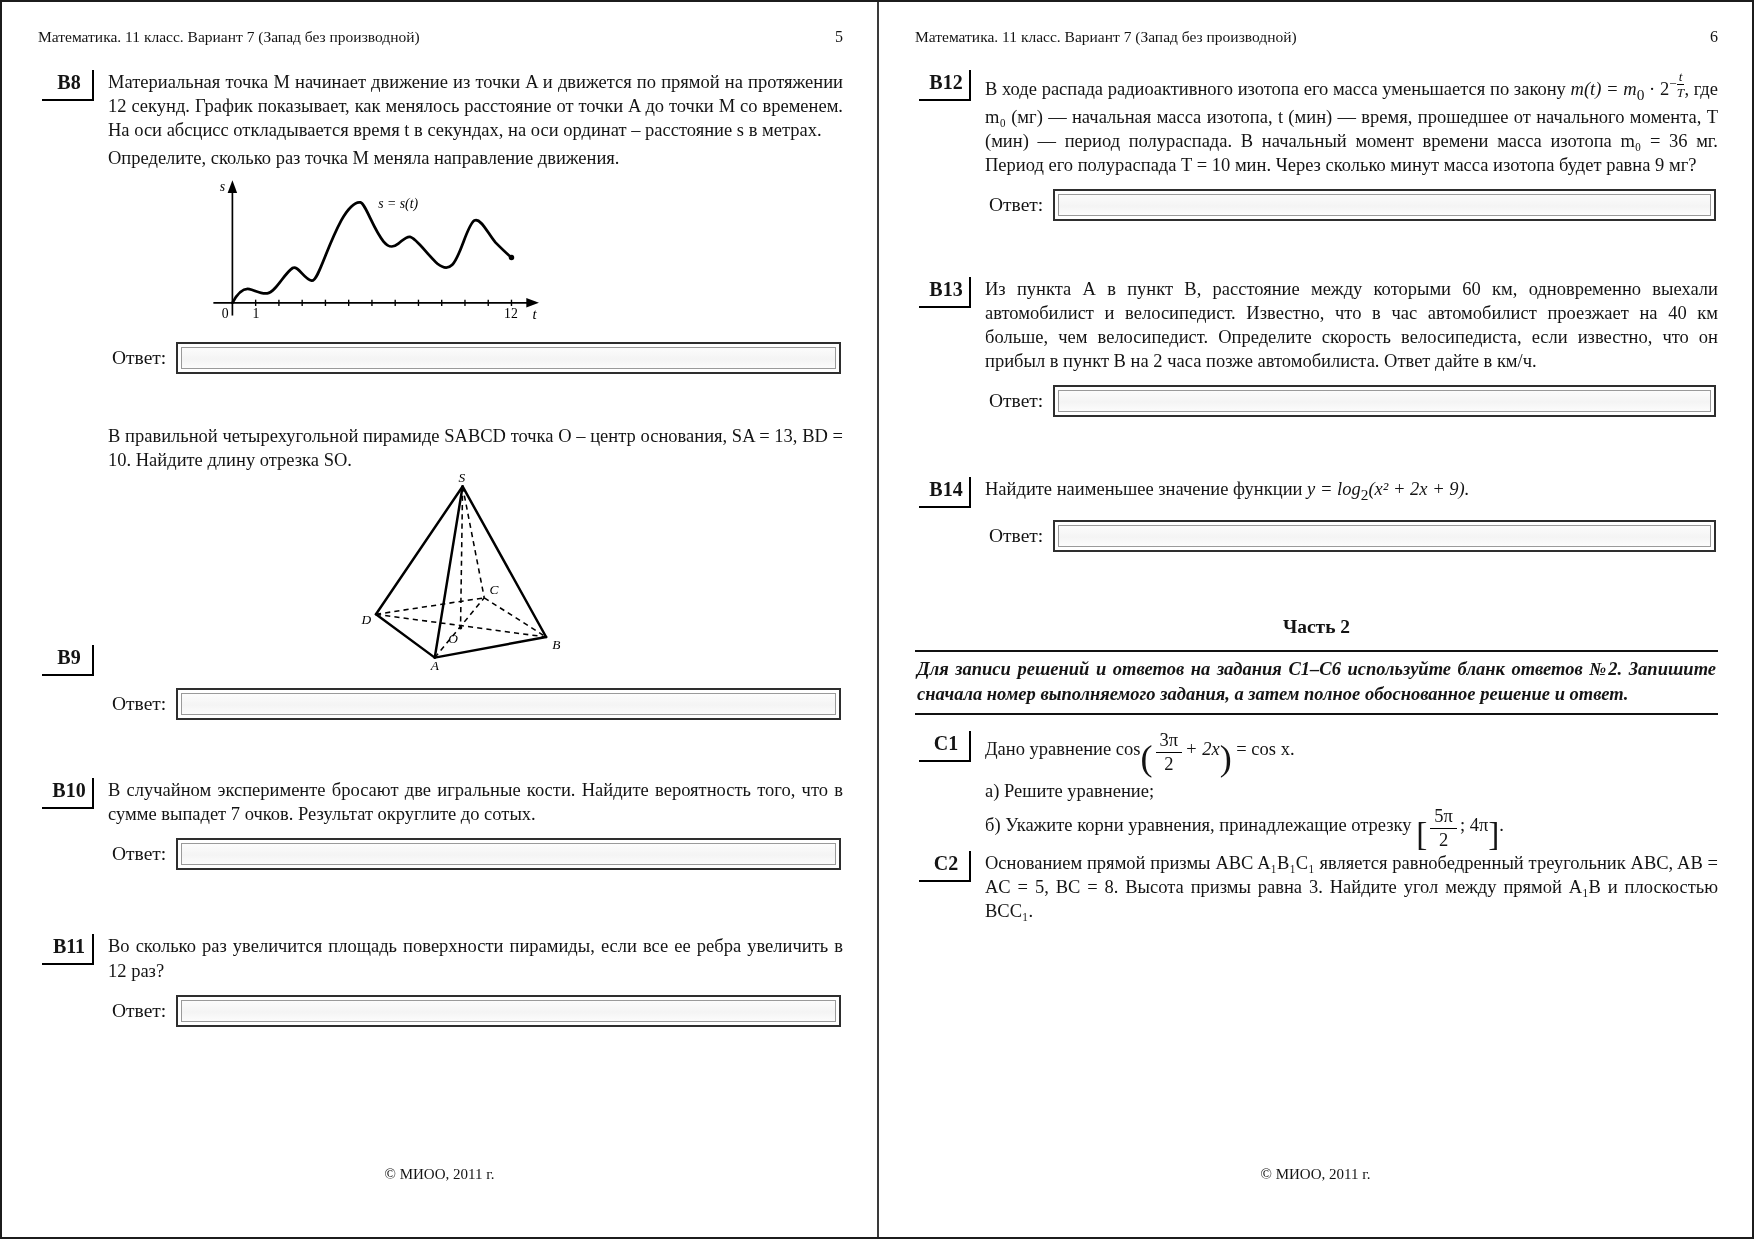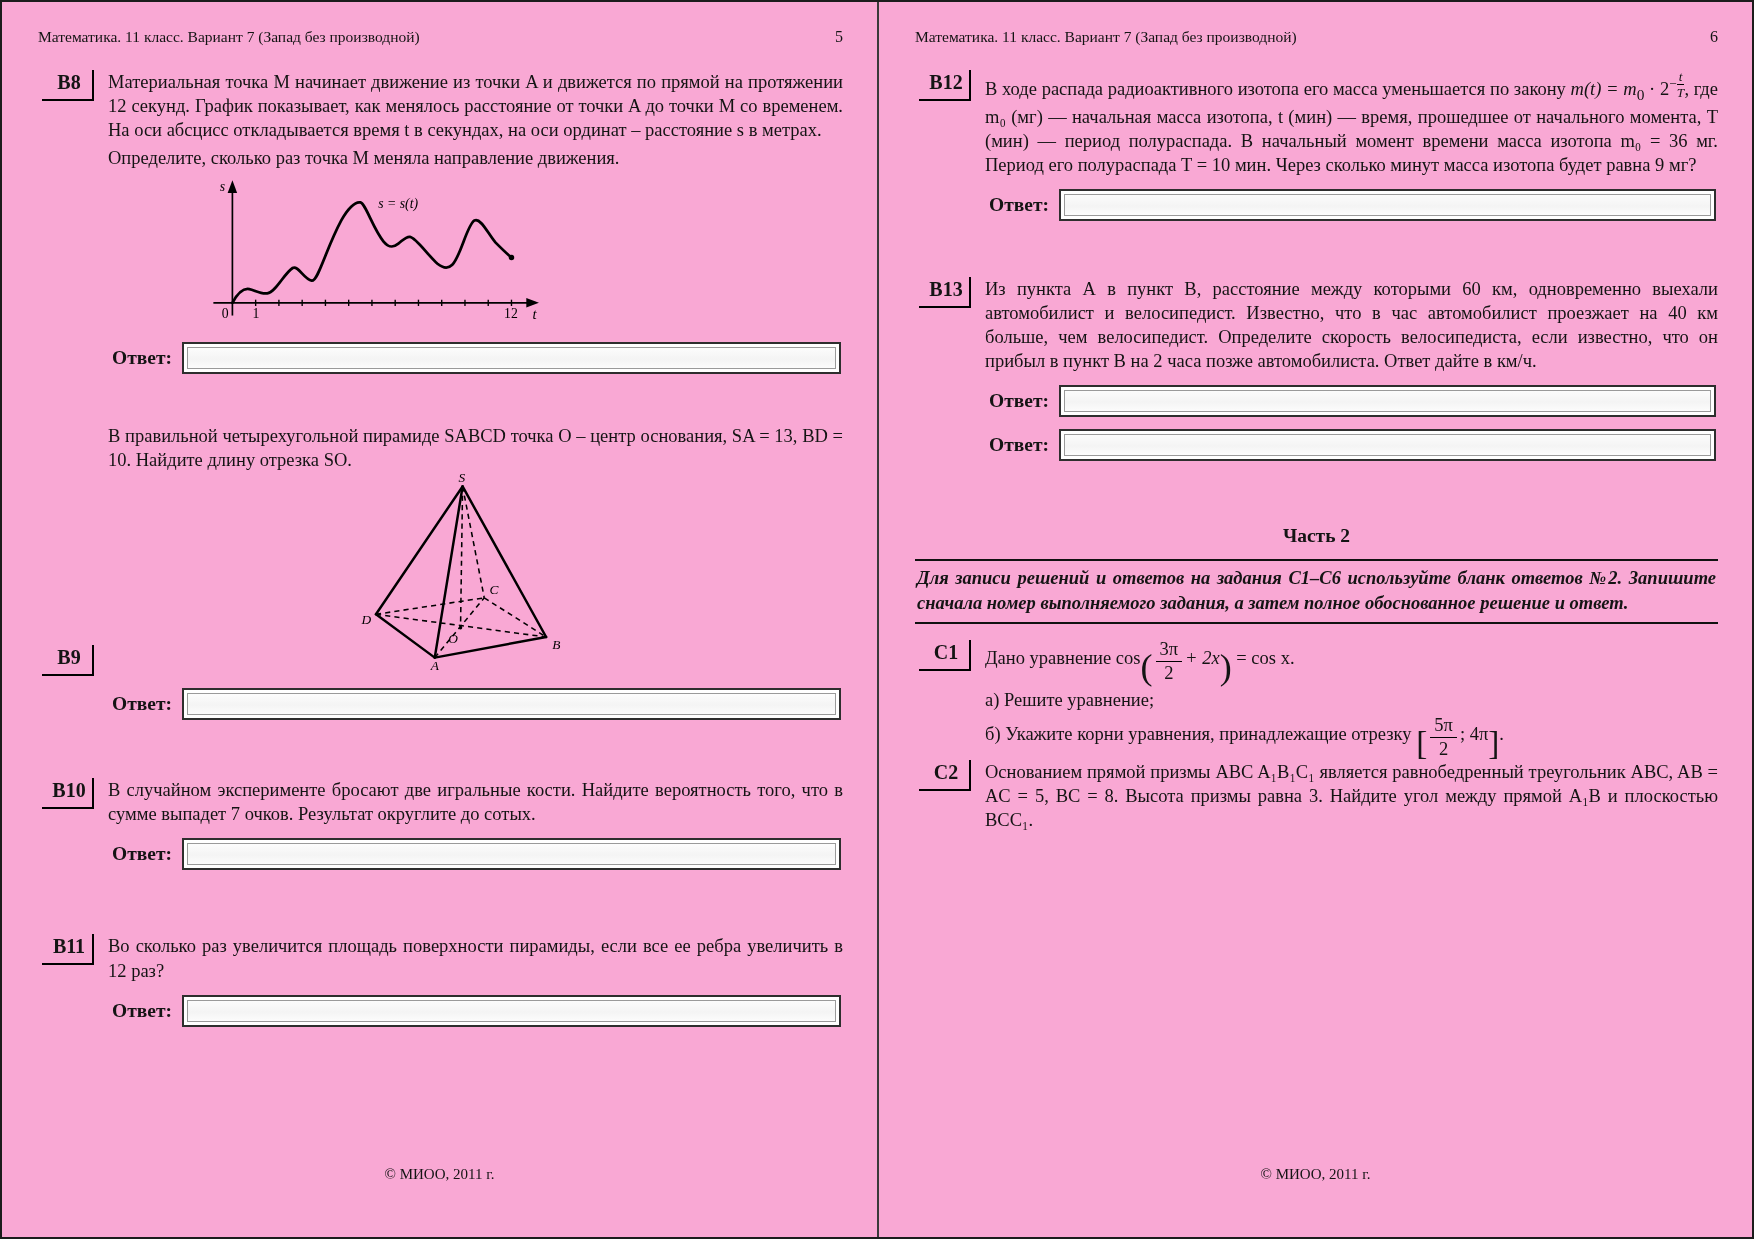--- a/index.html
+++ b/index.html
@@ -1,37 +1,37 @@
 <!DOCTYPE html>
 <html><head>
 <meta charset="utf-8">
 <style>
   html,body{margin:0;padding:0;background:#e8e8e8;}
   .sheet{
-    width:1754px;height:1239px;box-sizing:border-box;background:#f9a8d4;
+    width:1754px;height:1239px;box-sizing:border-box;background:#ffffff;
     border:2px solid #1c1c1c;display:flex;
     font-family:"Liberation Serif","DejaVu Serif",serif;color:#141414;
   }
   .page{width:50%;box-sizing:border-box;position:relative;padding:26px 34px 20px 36px;}
   .page-right{border-left:2px solid #3a3a3a;}
   .page-header{display:flex;justify-content:space-between;align-items:baseline;
     font-size:15.5px;margin-bottom:24px;}
   .page-num{font-size:16px;}
   .task{display:flex;align-items:flex-start;}
   .task + .task{margin-top:0;}
   .task-label{
     font-weight:bold;font-size:20px;min-width:46px;text-align:center;
     border-right:2px solid #000;border-bottom:2px solid #000;
     padding:1px 0 5px 4px;margin-left:4px;flex:0 0 auto;
   }
   .task-body{flex:1;padding-left:14px;font-size:18.5px;line-height:1.3;text-align:justify;}
   .task-body p{margin:0;}
   .task-body p + p{margin-top:4px;}
   .answer{display:flex;align-items:center;margin-top:12px;}
-  .answer-label{font-weight:bold;font-size:19.5px;margin-right:10px;white-space:nowrap;}
+  .answer-label{font-weight:normal;font-size:19.5px;margin-right:10px;white-space:nowrap;}
   .answer-box{flex:1;border:2px solid #2e2e2e;background:#fff;padding:3px;height:32px;box-sizing:border-box;}
   .answer-box-inner{width:100%;height:100%;box-sizing:border-box;border:1px solid #9a9a9a;
     background:linear-gradient(180deg,#fcfcfc,#f4f4f4 55%,#fcfcfc);}
   .indent{margin-left:74px;margin-right:2px;}
   .figure-center{text-align:center;}
   .mi{font-style:italic;}
   
   .expwrap{display:inline-block;vertical-align:0.55em;font-size:0.72em;line-height:1;white-space:nowrap;}
   .expfrac{display:inline-block;text-align:center;vertical-align:middle;line-height:1;}
   .efn{display:block;border-bottom:1px solid #000;padding:0 2px 1px;}
@@ -219,20 +219,29 @@
         <p>Из пункта А в пункт В, расстояние между которыми 60 км, одновременно выехали автомобилист и велосипедист. Известно, что в час автомобилист проезжает на 40 км больше, чем велосипедист. Определите скорость велосипедиста, если известно, что он прибыл в пункт В на 2 часа позже автомобилиста. Ответ дайте в км/ч.</p>
       </div>
     </div>
     <div class="answer indent">
       <span class="answer-label">Ответ:</span>
       <div class="answer-box">
           <div class="answer-box-inner"></div>
         </div>
     </div>
 
+    <div class="task sp-b14">
+      <div class="task-label">B14</div>
+      <div class="task-body">
+        <p>
+          <span>Найдите наименьшее значение функции</span>
+          <span class="mi">y = log</span><sub>2</sub><span class="mi">(x² + 2x + 9).</span>
+        </p>
+      </div>
+    </div>
     <div class="answer indent">
       <span class="answer-label">Ответ:</span>
       <div class="answer-box">
           <div class="answer-box-inner"></div>
         </div>
     </div>
 
     <div class="part2-title">Часть 2</div>
     <div class="instruction">Для записи решений и ответов на задания С1–С6 используйте бланк ответов №2. Запишите сначала номер выполняемого задания, а затем полное обоснованное решение и ответ.</div>
 

